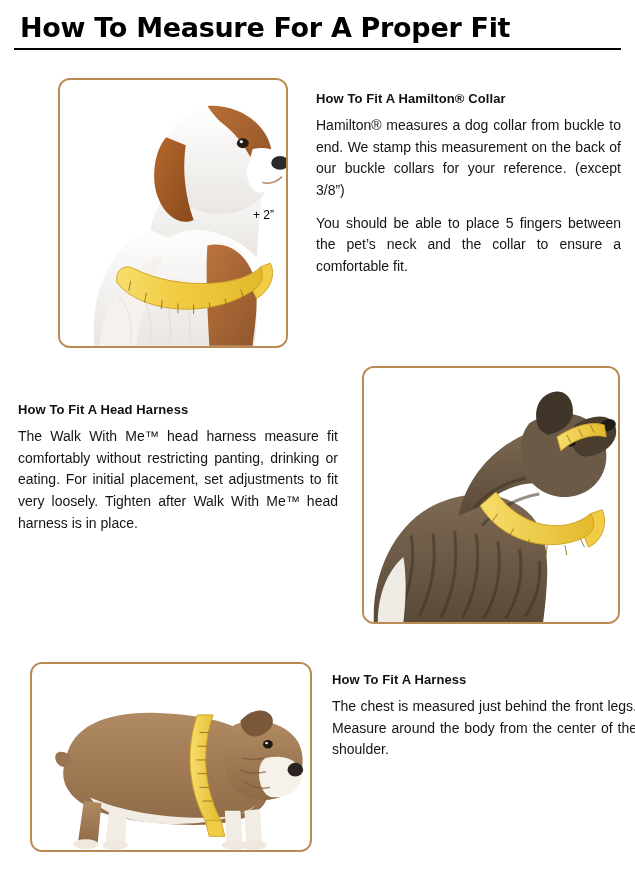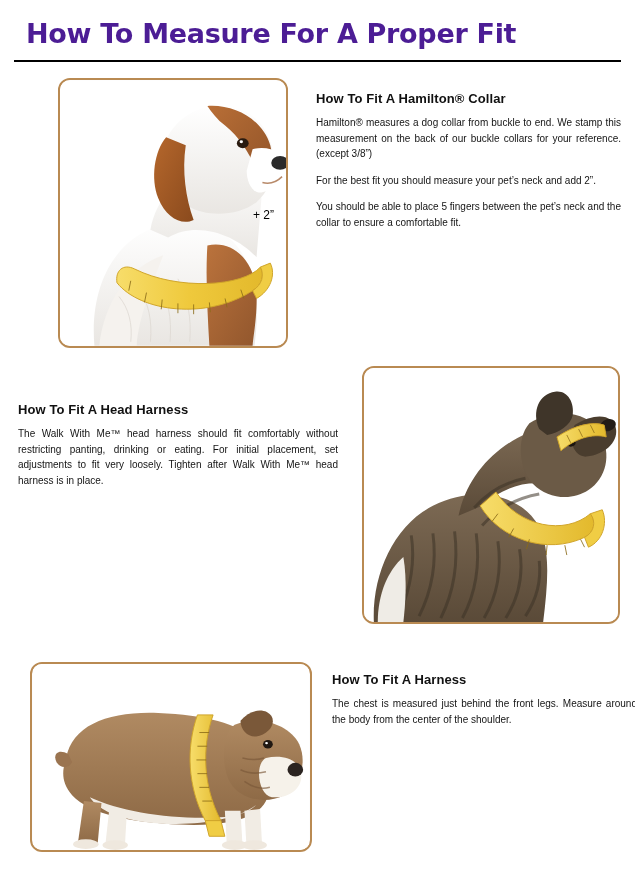--- a/index.html
+++ b/index.html
@@ -25,23 +25,23 @@
 
   
   .title-wrap {
     padding: 8px 14px 0 14px;
   }
   .title {
     font-family: "DejaVu Sans", sans-serif;
     font-weight: bold;
     font-size: 27px;
     letter-spacing: -0.3px;
-    color: #4c1d95;
+    color: #000000;
     line-height: 1.05;
-    margin: 12px;
+    margin: 6px;
     white-space: nowrap;
   }
   .title-rule {
     margin-top: 4px;
     border-bottom: 2px solid #000000;
     width: 607px;
     margin-left: 0;
   }
 
   
@@ -68,21 +68,21 @@
   h2.sub {
     font-family: "Liberation Sans", sans-serif;
     font-weight: bold;
     font-size: 13px;
     margin: 0 0 9px 0;
     color: #111;
     letter-spacing: 0.1px;
   }
   p.body {
     font-family: "Liberation Sans", sans-serif;
-    font-size: 10px;
+    font-size: 14px;
     line-height: 1.55;
     margin: 0 0 11px 0;
     text-align: justify;
     color: #141414;
   }
   p.body:last-child { margin-bottom: 0; }
 
   
   .photo {
     position: relative;
@@ -182,30 +182,29 @@
             <path d="M196 214 C206 208 208 198 204 190 L214 186 C220 198 214 214 200 222 Z" fill="#f0cd44" stroke="#cfa42a" stroke-width="1"></path>
           </g>
         </svg>
         <div class="tape-label lbl-plus2">+ 2”</div>
       </div>
     </div>
 
     <div class="col-txt">
       <h2 class="sub">How To Fit A Hamilton® Collar</h2>
       <p class="body">Hamilton® measures a dog collar from buckle to end.  We stamp this measurement on the back of our buckle collars for your reference. (except 3/8”)</p>
-      <p class="body">For the best fit you should measure your pet’s neck and add 2”.</p>
       <p class="body">You should be able to place 5 fingers between the pet’s neck and the collar to ensure a comfortable fit.</p>
     </div>
   </div>
 
   <div class="section sec-head">
 
     <div class="col-txt">
       <h2 class="sub">How To Fit A Head Harness</h2>
-      <p class="body">The Walk With Me™ head harness should fit comfortably without restricting panting, drinking or eating. For initial placement, set adjustments to fit very loosely. Tighten after Walk With Me™ head harness is in place.</p>
+      <p class="body">The Walk With Me™ head harness measure fit comfortably without restricting panting, drinking or eating. For initial placement, set adjustments to fit very loosely. Tighten after Walk With Me™ head harness is in place.</p>
     </div>
 
     <div class="col-img">
       <div class="photo photo-2">
         <svg viewBox="0 0 258 258" xmlns="http://www.w3.org/2000/svg">
           <defs>
             <linearGradient id="brin" x1="0" y1="0" x2="0" y2="1">
               <stop offset="0%" stop-color="#7d6a54"></stop>
               <stop offset="100%" stop-color="#5a4a38"></stop>
             </linearGradient>

